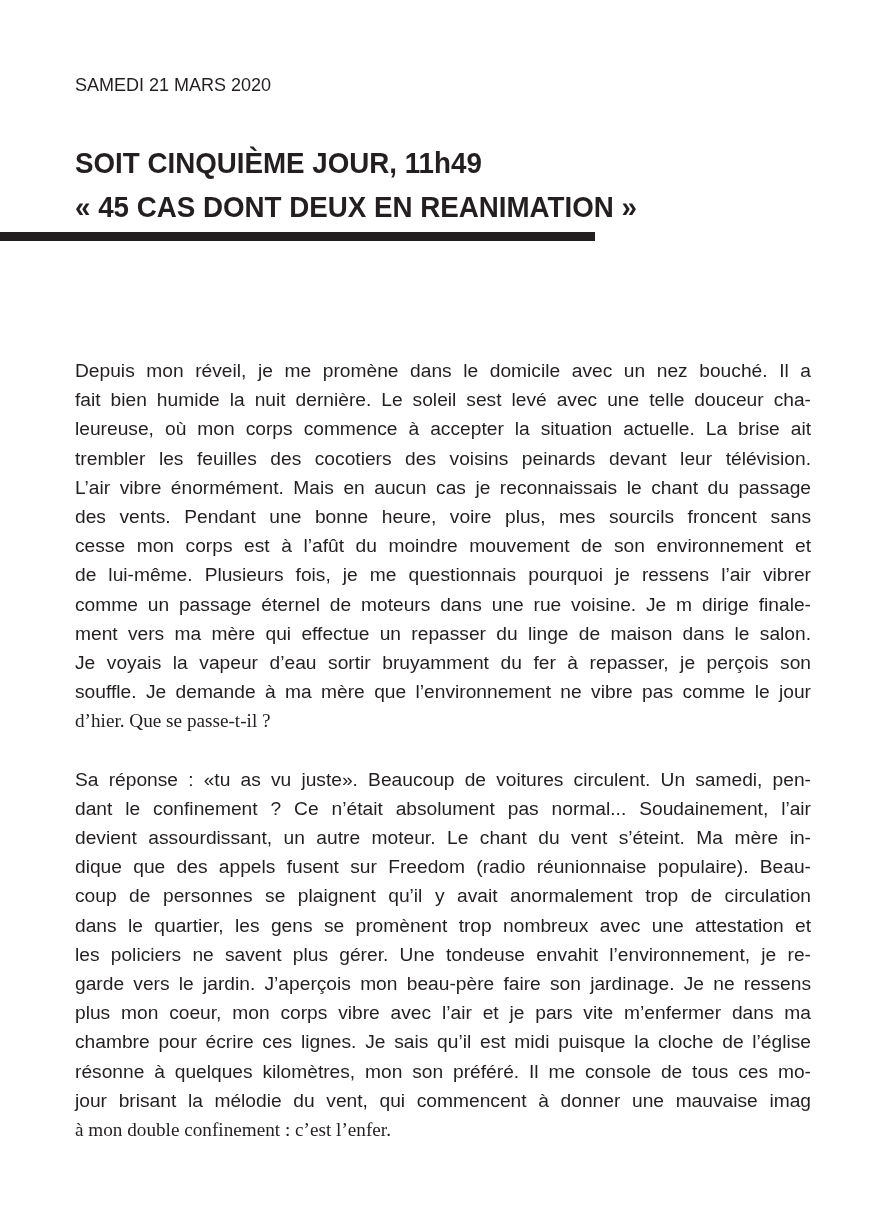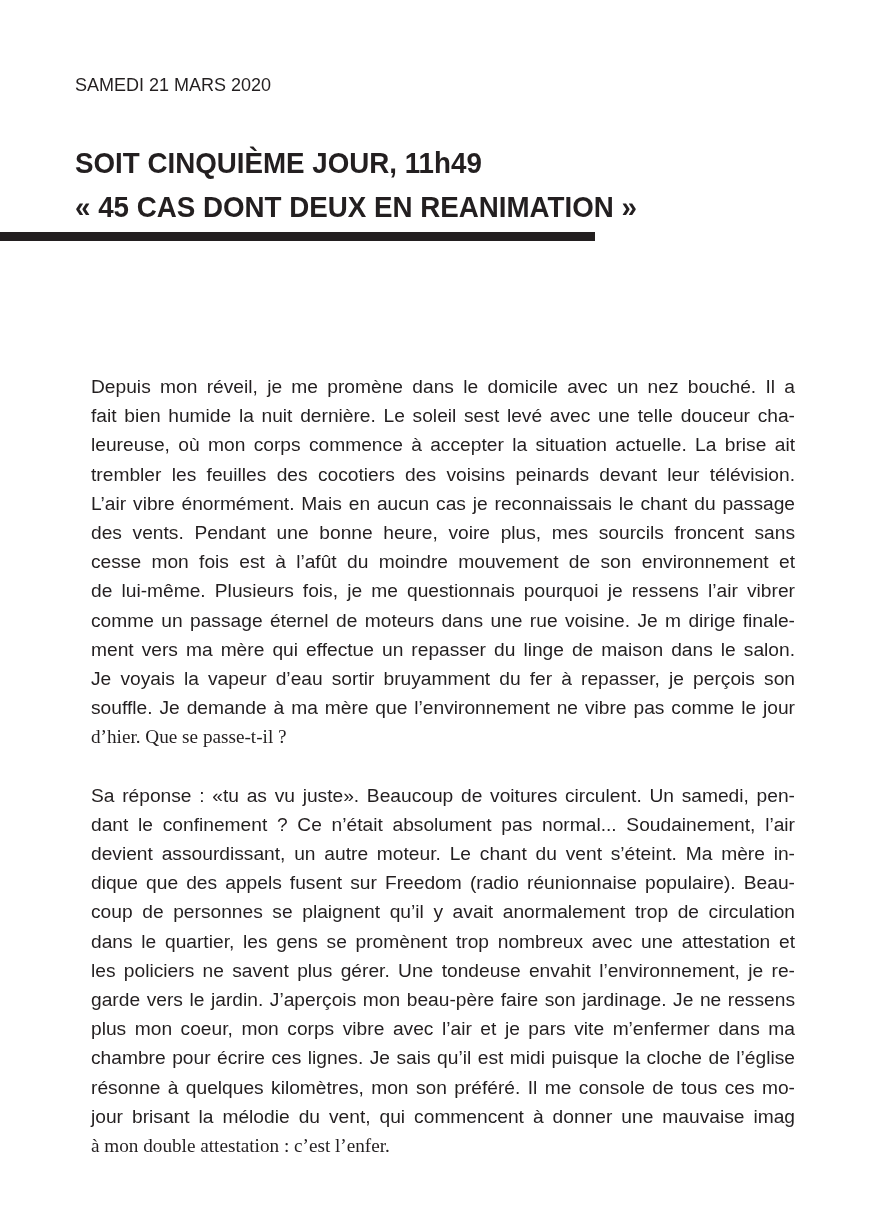--- a/index.html
+++ b/index.html
@@ -46,21 +46,21 @@
     }
     .body-text {
       position: absolute;
       left: 75px;
       top: 356px;
       width: 736px;
       font-size: 19.2px;
       line-height: 29.2px;
     }
     .body-text p {
-      margin: 16px;
+      margin: 0;
       text-align: justify;
       text-align-last: left;
     }
     .body-text p + p {
       margin-top: 29px;
     }
     .line {
       display: block;
       text-align: justify;
       text-align-last: justify;
@@ -85,36 +85,36 @@
 <div class="rule"></div>
 
 <div class="body-text">
   <p>
     <span class="line">Depuis mon réveil, je me promène dans le domicile avec un nez bouché. Il a</span>
     <span class="line">fait bien humide la nuit dernière. Le soleil sest levé avec une telle douceur cha-</span>
     <span class="line">leureuse, où mon corps commence à accepter la situation actuelle. La brise ait</span>
     <span class="line">trembler les feuilles des cocotiers des voisins peinards devant leur télévision.</span>
     <span class="line">L’air vibre énormément. Mais en aucun cas je reconnaissais le chant du passage</span>
     <span class="line">des vents. Pendant une bonne heure, voire plus, mes sourcils froncent sans</span>
-    <span class="line">cesse mon fois est à l’afût du moindre mouvement de son environnement et</span>
+    <span class="line">cesse mon corps est à l’afût du moindre mouvement de son environnement et</span>
     <span class="line">de lui-même. Plusieurs fois, je me questionnais pourquoi je ressens l’air vibrer</span>
     <span class="line">comme un passage éternel de moteurs dans une rue voisine. Je m dirige finale-</span>
     <span class="line">ment vers ma mère qui effectue un repasser du linge de maison dans le salon.</span>
     <span class="line">Je voyais la vapeur d’eau sortir bruyamment du fer à repasser, je perçois son</span>
     <span class="line">souffle. Je demande à ma mère que l’environnement ne vibre pas comme le jour</span>
     <span class="line last">d’hier. Que se passe-t-il ?</span>
   </p>
   <p>
     <span class="line">Sa réponse : «tu as vu juste». Beaucoup de voitures circulent. Un samedi, pen-</span>
     <span class="line">dant le confinement ? Ce n’était absolument pas normal... Soudainement, l’air</span>
     <span class="line">devient assourdissant, un autre moteur. Le chant du vent s’éteint. Ma mère in-</span>
     <span class="line">dique que des appels fusent sur Freedom (radio réunionnaise populaire). Beau-</span>
     <span class="line">coup de personnes se plaignent qu’il y avait anormalement trop de circulation</span>
     <span class="line">dans le quartier, les gens se promènent trop nombreux avec une attestation et</span>
     <span class="line">les policiers ne savent plus gérer. Une tondeuse envahit l’environnement, je re-</span>
     <span class="line">garde vers le jardin. J’aperçois mon beau-père faire son jardinage. Je ne ressens</span>
     <span class="line">plus mon coeur, mon corps vibre avec l’air et je pars vite m’enfermer dans ma</span>
     <span class="line">chambre pour écrire ces lignes. Je sais qu’il est midi puisque la cloche de l’église</span>
     <span class="line">résonne à quelques kilomètres, mon son préféré. Il me console de tous ces mo-</span>
     <span class="line">jour brisant la mélodie du vent, qui commencent à donner une mauvaise imag</span>
-    <span class="line last">à mon double attestation : c’est l’enfer.</span>
+    <span class="line last">à mon double confinement : c’est l’enfer.</span>
   </p>
 </div>
 
 </body></html>

